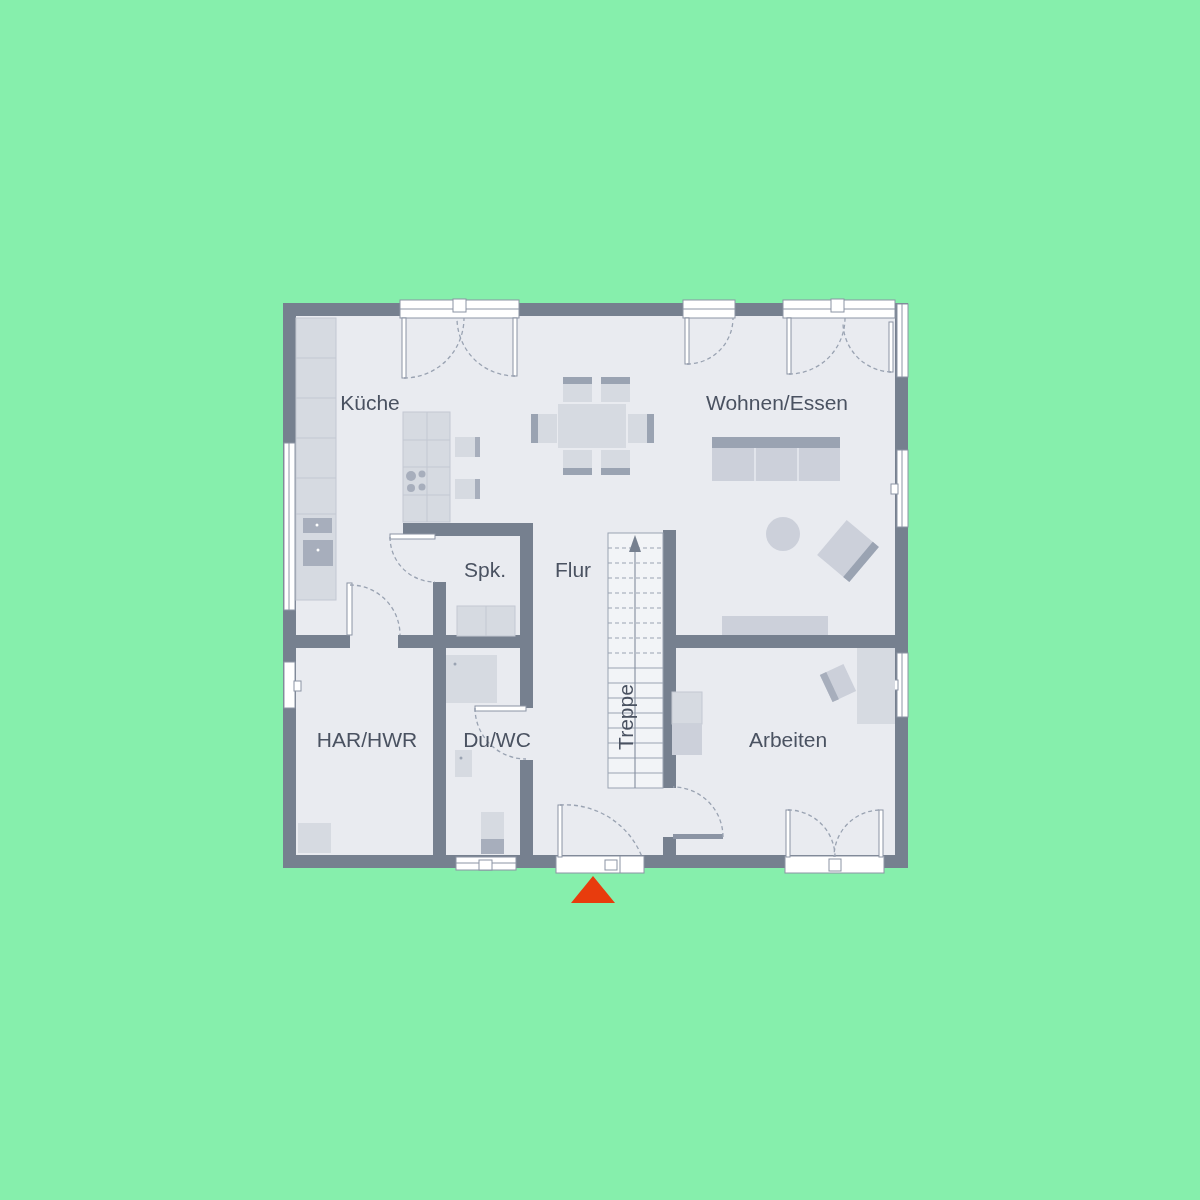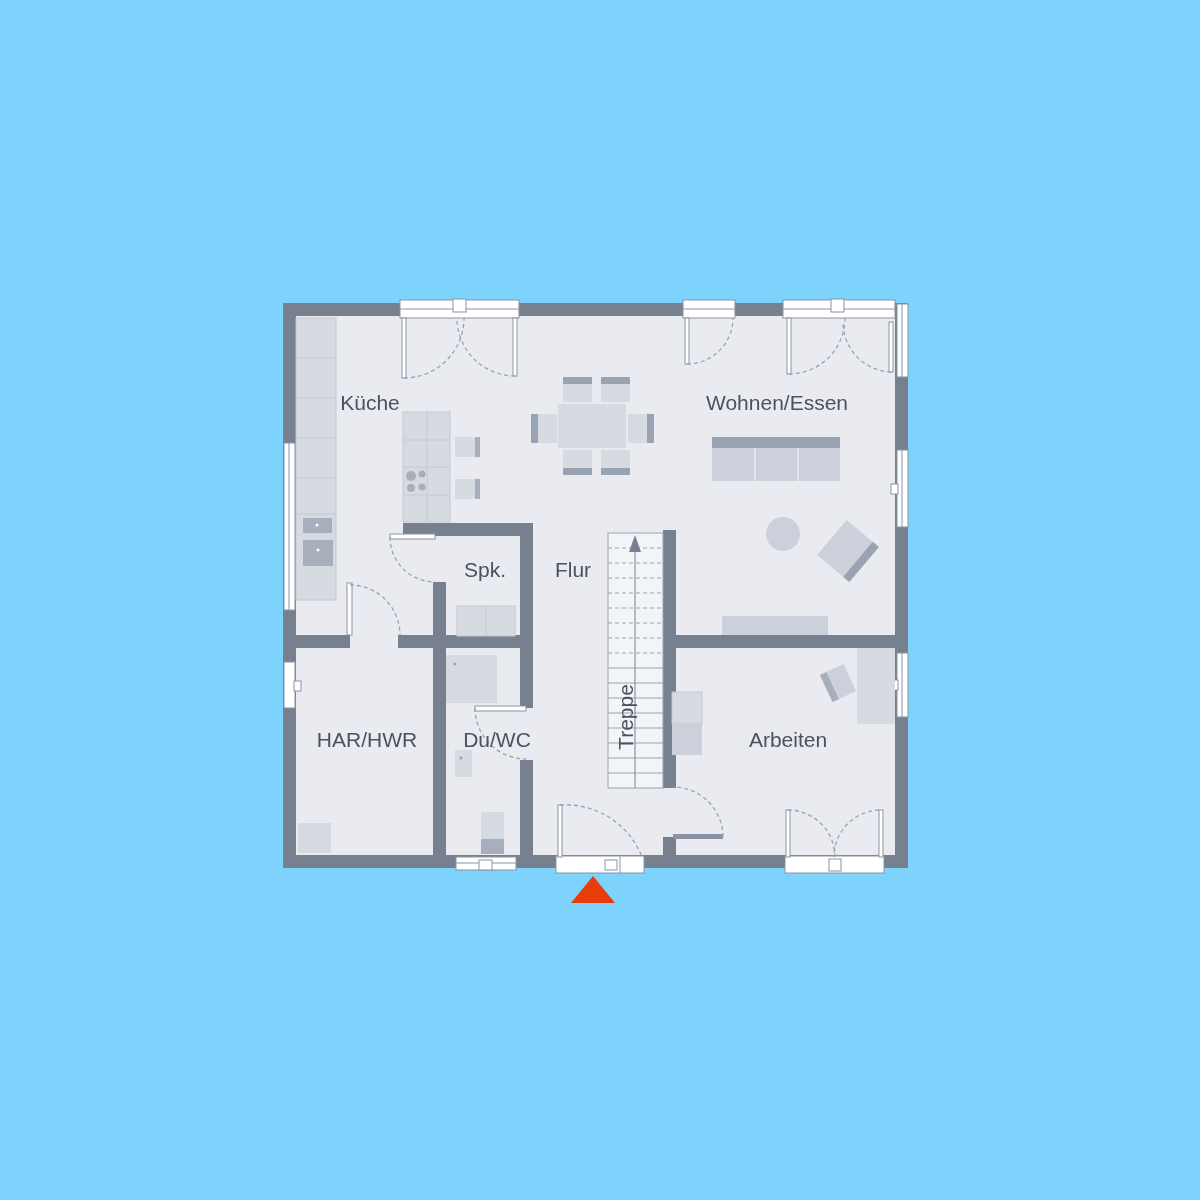--- a/index.html
+++ b/index.html
@@ -1,16 +1,16 @@
 <!DOCTYPE html>
 <html><head>
 <meta charset="utf-8">
 <style>
   html,body{margin:0;padding:0;background:#ffffff;}
-  .page{position:relative;width:1200px;height:1200px;background:#7dd3fc;overflow:hidden;}
+  .page{position:relative;width:1200px;height:1200px;background:#86efac;overflow:hidden;}
   svg{position:absolute;left:0;top:0;}
   .floor{fill:#E9EBF0;}
   .wall{fill:#76808F;}
   .frame{fill:#ffffff;stroke:#8B94A4;stroke-width:1;}
   .frameline{stroke:#8B94A4;stroke-width:1;}
   .leaf{fill:#ffffff;stroke:#8B94A4;stroke-width:1;}
   .leafdark{fill:#8B94A4;}
   .arc{fill:none;stroke:#9AA3B2;stroke-width:1.3;stroke-dasharray:4 3;}
   .fl{fill:#D6DAE1;}
   .fm{fill:#CCD0DA;}

